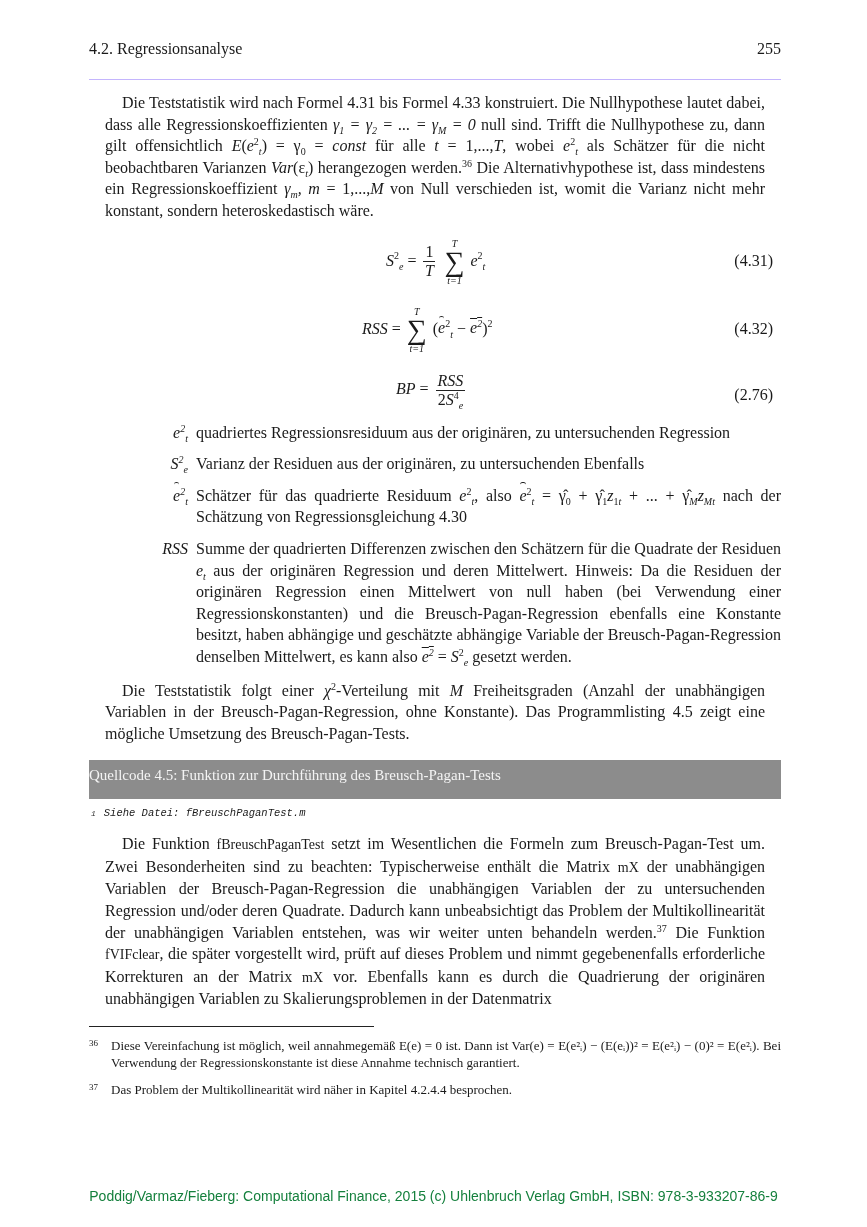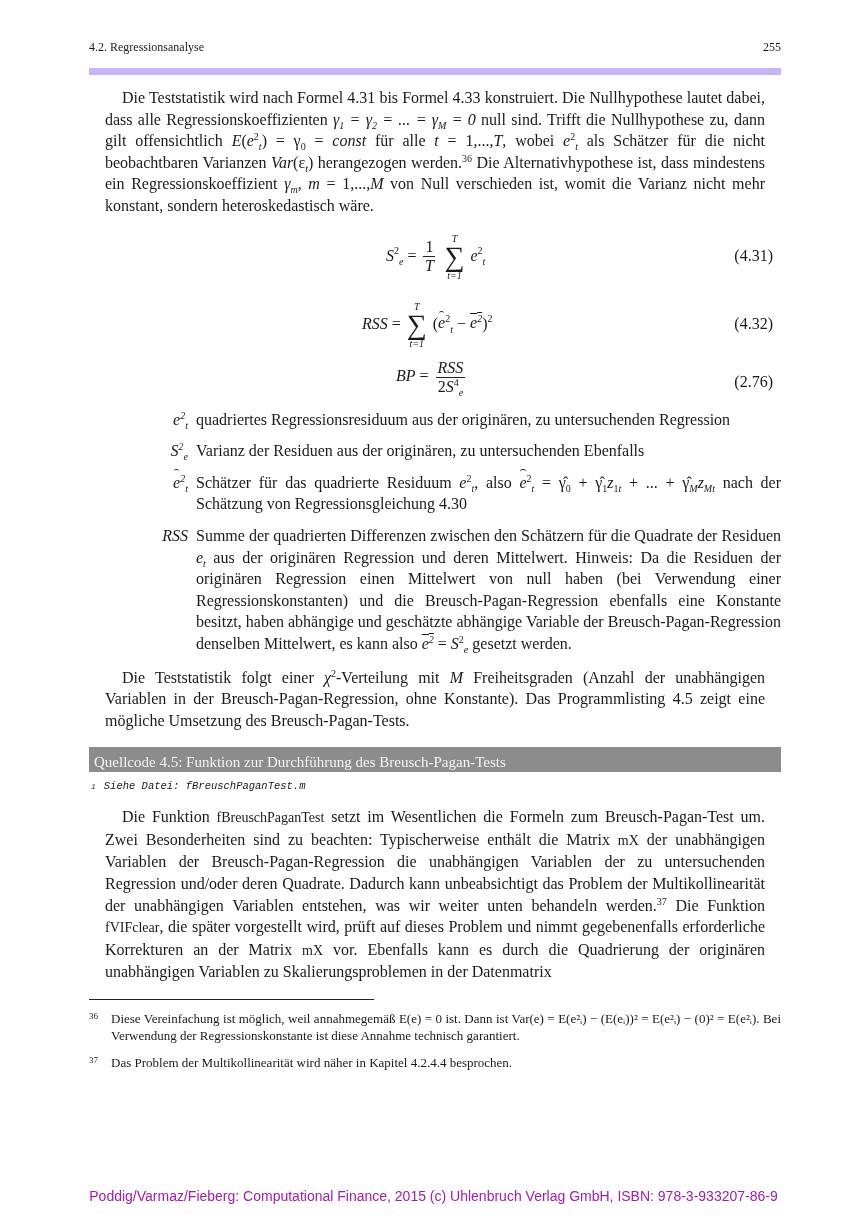--- a/index.html
+++ b/index.html
@@ -1,52 +1,52 @@
 <!DOCTYPE html>
 <html><head>
 <meta charset="utf-8">
 <style>
   html, body { margin: 0; padding: 0; background: #ffffff; }
   body { width: 867px; height: 1227px; position: relative; overflow: hidden;
          font-family: "Liberation Serif", "DejaVu Serif", serif; color: #1a1a1a; }
   .page { position: absolute; left: 89px; top: 40px; width: 692px; }
-  .running-head { display: flex; justify-content: space-between; font-size: 12px;
-                  border-bottom: 7px solid #c4b5fd; padding-bottom: 13px; }
+  .running-head { display: flex; justify-content: space-between; font-size: 16px;
+                  border-bottom: 1px solid #c4b5fd; padding-bottom: 21px; }
   p.body { font-size: 16px; line-height: 21.6px; margin: 16px; text-align: justify; text-indent: 17px; }
   .i { font-style: italic; }
   sup, sub { font-size: 10px; line-height: 0; }
   .eq { position: relative; height: 50px; font-size: 16px; }
   .eq .lhs { position: absolute; }
   .eq .num { position: absolute; right: 8px; top: 14px; }
   .frac { display: inline-flex; flex-direction: column; align-items: center; vertical-align: middle; margin: 0 3px; }
   .frac .n { border-bottom: 1px solid #222; padding: 0 2px; line-height: 18px; }
   .frac .d { line-height: 18px; }
   .sum { display: inline-flex; flex-direction: column; align-items: center; vertical-align: middle; margin: 0 2px; }
   .sum .top, .sum .bot { font-size: 10px; font-style: italic; line-height: 11px; }
   .sum .sig { font-size: 28px; line-height: 26px; }
   .hat { position: relative; display: inline-block; }
   .hat::before { content: ""; position: absolute; left: 1px; right: 1px; top: -3px; height: 4px;
                  border-top: 1px solid #222; border-radius: 50% 50% 0 0; }
   .bar { text-decoration: overline; }
   .deflist { margin-left: 99px; margin-top: 4px; width: 593px; }
   .def { display: flex; margin-bottom: 10px; font-size: 16px; line-height: 21.6px; }
   .def .term { width: 40px; flex: none; text-align: right; padding-right: 8px; font-style: italic; margin-left: -40px; }
   .def .desc { flex: 1; text-align: justify; }
-  .listing-box { background: #8c8c8c; color: #f4f4f4; font-size: 15px; height: 25px; line-height: 30px;
-                 padding-left: 5px; margin-top: 16px; }
+  .listing-box { background: #8c8c8c; color: #f4f4f4; font-size: 15px; height: 39px; line-height: 30px;
+                 margin-top: 16px; }
   .listing-line { font-family: "Liberation Mono", "DejaVu Sans Mono", monospace; font-size: 10.5px;
                   margin-top: 8px; padding-left: 2px; font-style: italic; }
   .listing-line .ln { font-size: 8px; margin-right: 8px; color: #333; }
   code, .mono { font-family: Liberation Serif, serif; font-size: 14px; }
   .fn-rule { width: 285px; border-top: 1px solid #222; margin-top: 10px; margin-bottom: 10px; }
   .fn { font-size: 13px; line-height: 17px; display: flex; margin-bottom: 10px; }
   .fn .mark { width: 22px; flex: none; font-size: 9px; vertical-align: top; position: relative; top: -2px; }
   .fn .txt { flex: 1; text-align: justify; }
   .footer { position: absolute; left: 0; right: 0; top: 1188px; text-align: center;
-            font-family: "Liberation Sans", "DejaVu Sans", sans-serif; font-size: 14px; color: #a21caf; }
+            font-family: "Liberation Sans", "DejaVu Sans", sans-serif; font-size: 14px; color: #15803d; }
 </style>
 </head>
 <body>
 
 <div class="page">
 
   <div class="running-head">
     <span>4.2.  Regressionsanalyse</span>
     <span>255</span>
   </div>
@@ -78,21 +78,21 @@
       <span class="sum">
           <span class="top">T</span>
           <span class="sig">∑</span>
           <span class="bot">t=1</span>
         </span>
       (<span class="hat i">e</span><sup>2</sup><sub class="i">t</sub> − <span class="bar i">e<sup>2</sup></span>)<sup>2</sup>
     </div>
     <span class="num">(4.32)</span>
   </div>
 
-  <div class="eq" style="margin-top:6px;height:46px">
+  <div class="eq" style="margin-top:14px;height:46px">
     <div class="lhs" style="left:307px;top:0">
       <span class="i">BP</span> =
       <span class="frac">
           <span class="n i">RSS</span>
           <span class="d">2<span class="i">S</span><sup>4</sup><sub class="i">e</sub></span>
         </span>
     </div>
     <span class="num">(2.76)</span>
   </div>
 

